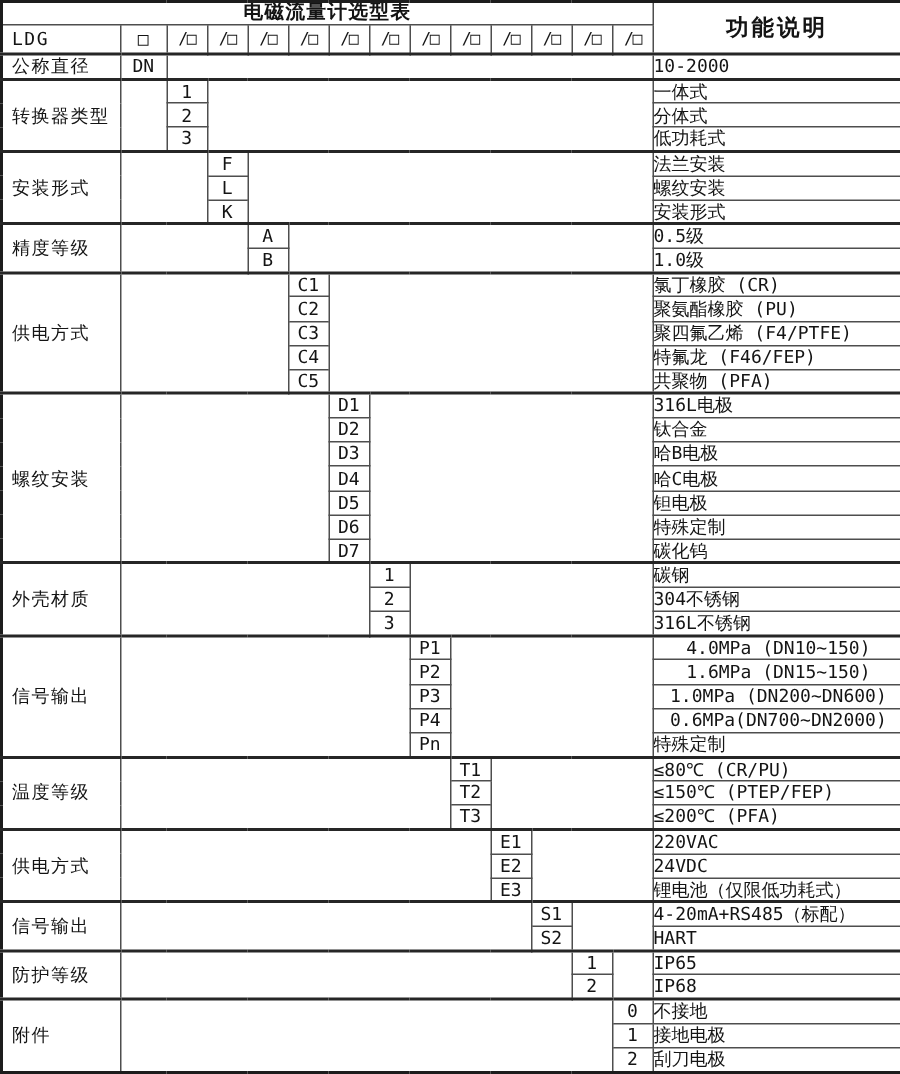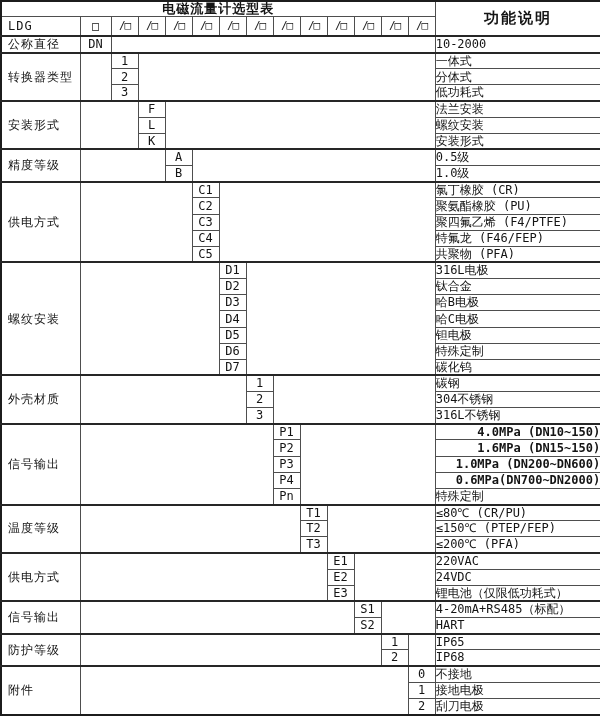--- a/index.html
+++ b/index.html
@@ -19,21 +19,21 @@
   tr.gt > td{border-top:2px solid #262626;}
   tr.r-title{height:14px;}
   tr.r-ldg{height:20px;}
   tr.rw{height:16px;}
   .title{font-weight:bold;font-size:13px;letter-spacing:1px;}
   .rhead{font-size:15px;font-weight:bold;letter-spacing:2px;}
   .lbl{text-align:left;padding-left:6px;letter-spacing:1px;}
   .code{text-align:center;}
   .slot{font-size:11px;letter-spacing:-1px;}
   .desc{text-align:left;}
-  .desc.left{text-align:right;padding-left:2px;font-weight:bold;}
+  .desc.left{text-align:center;padding-left:2px;}
   .gap{background:#fff;}
 </style>
 </head>
 <body>
 
 <div class="wrap">
 <table class="sel">
 <colgroup>
   <col style="width:79px">
         <col style="width:31px">

